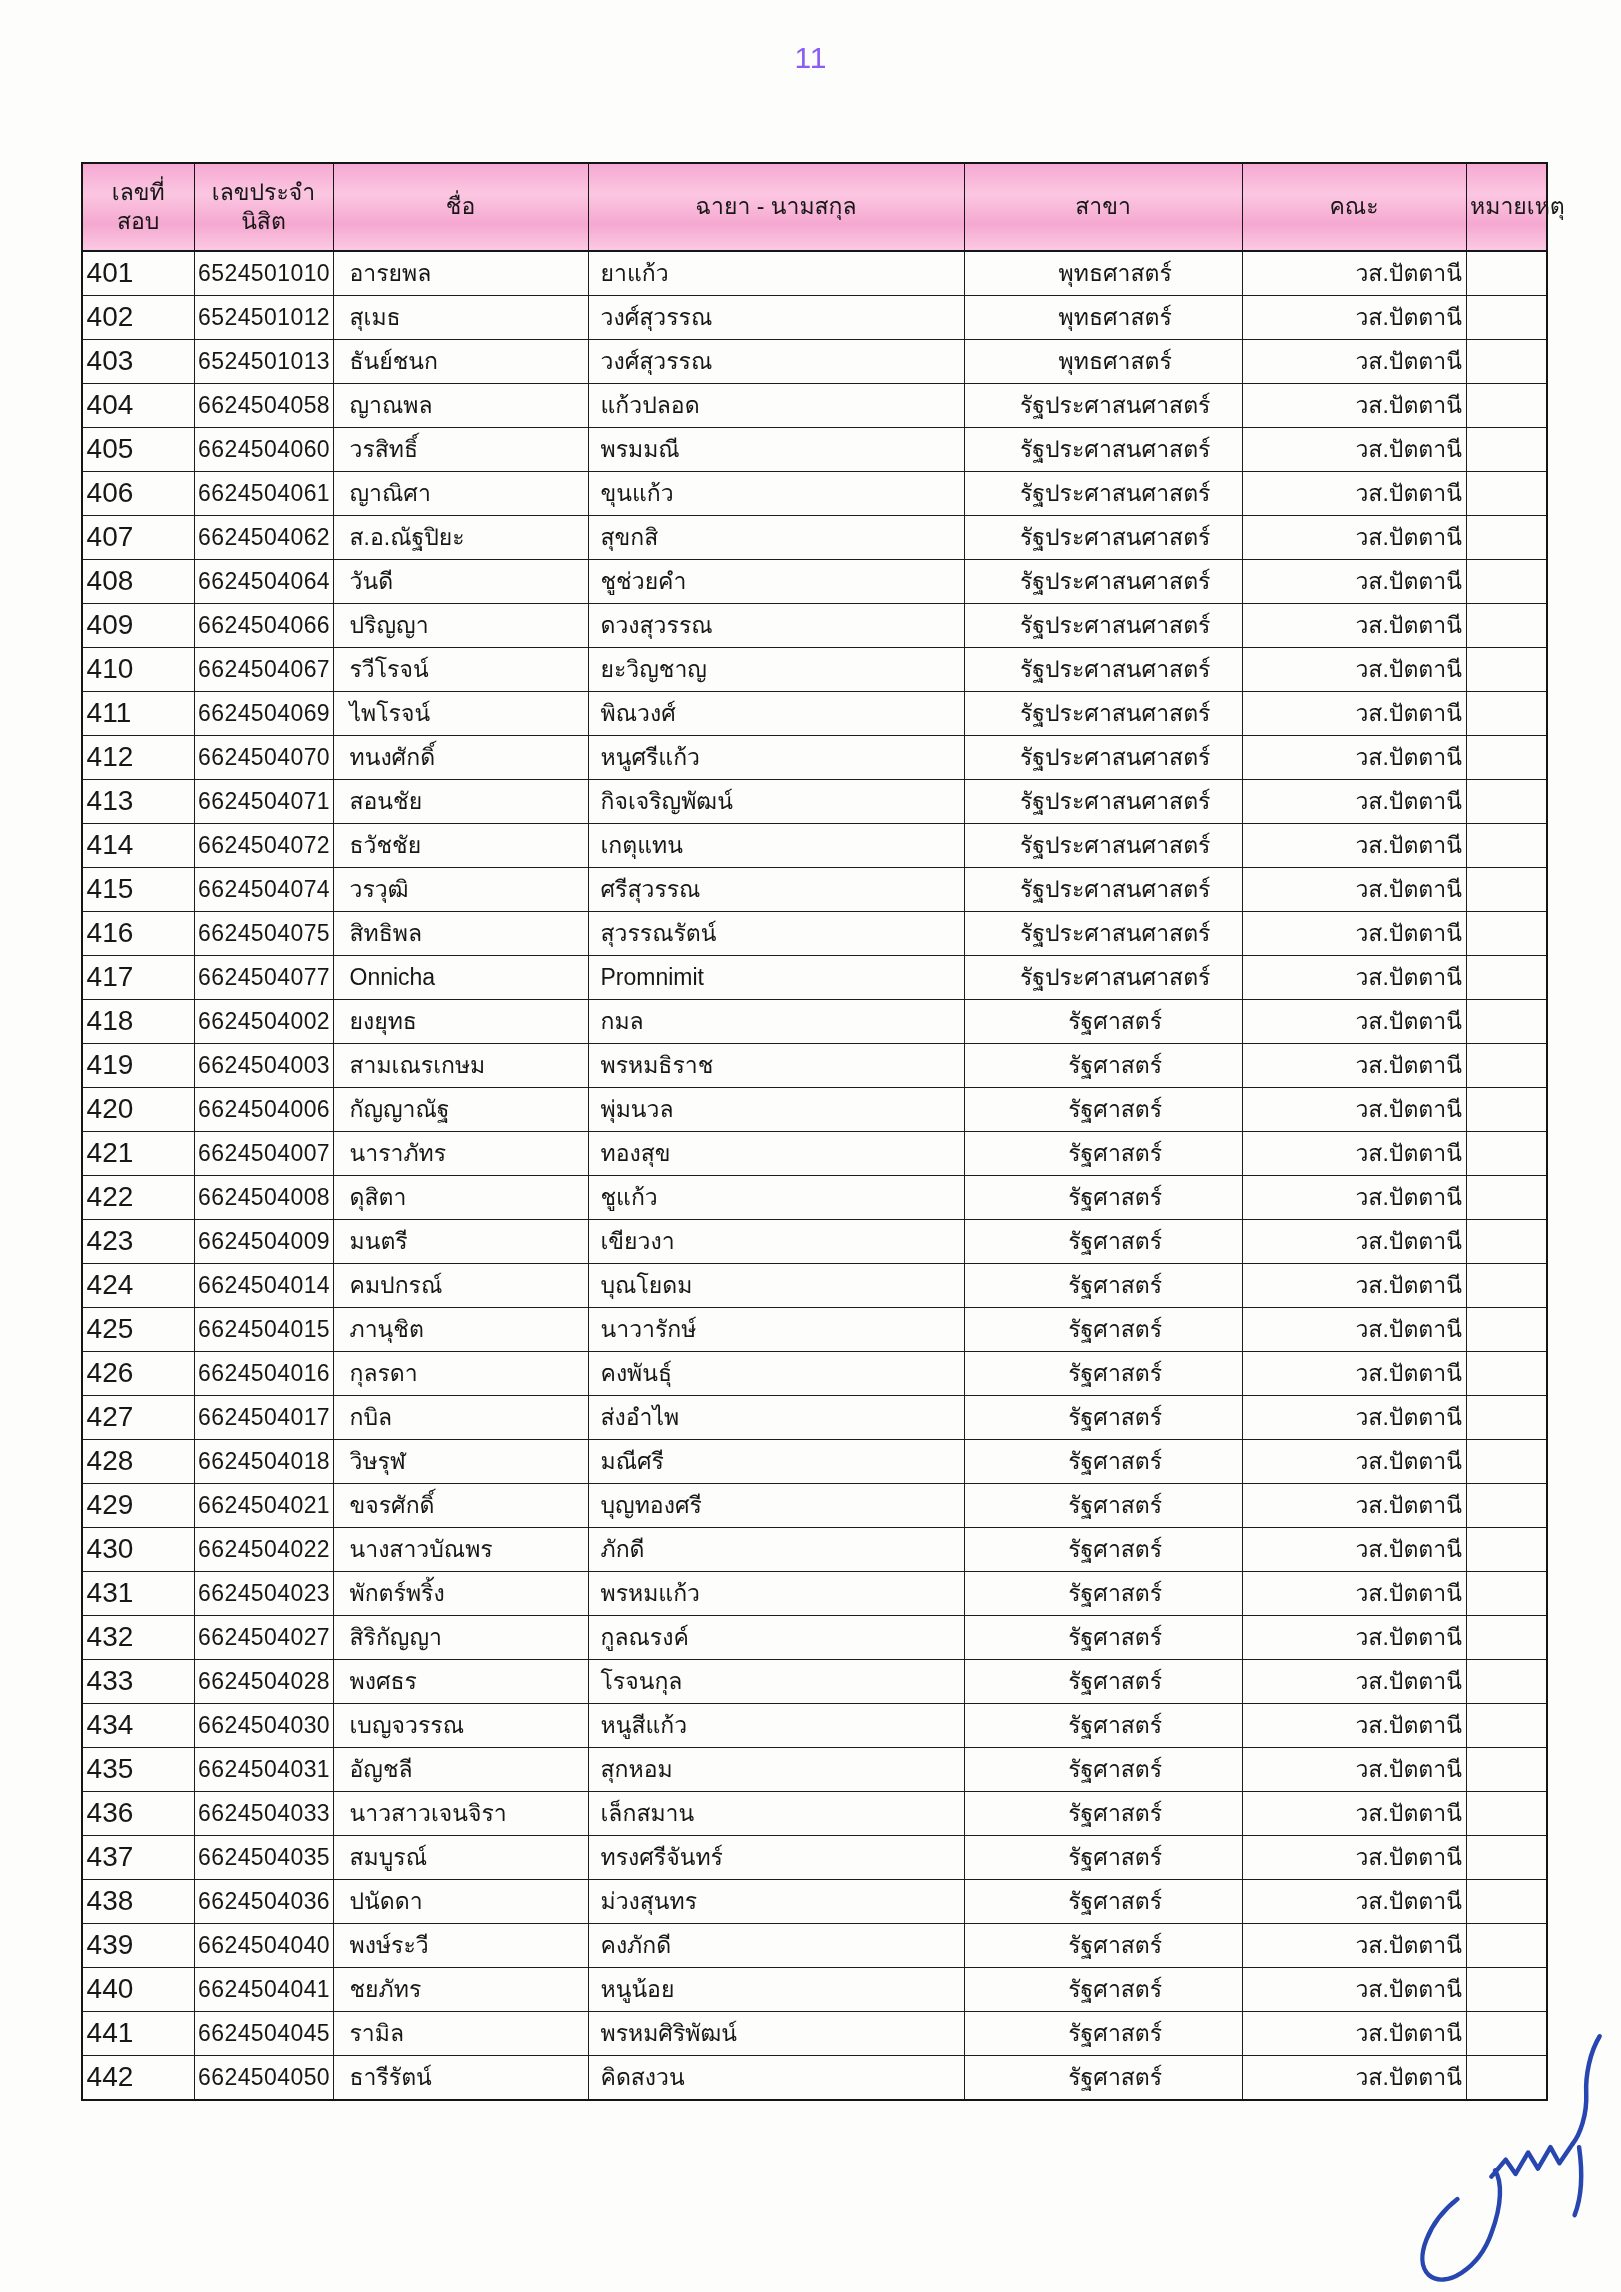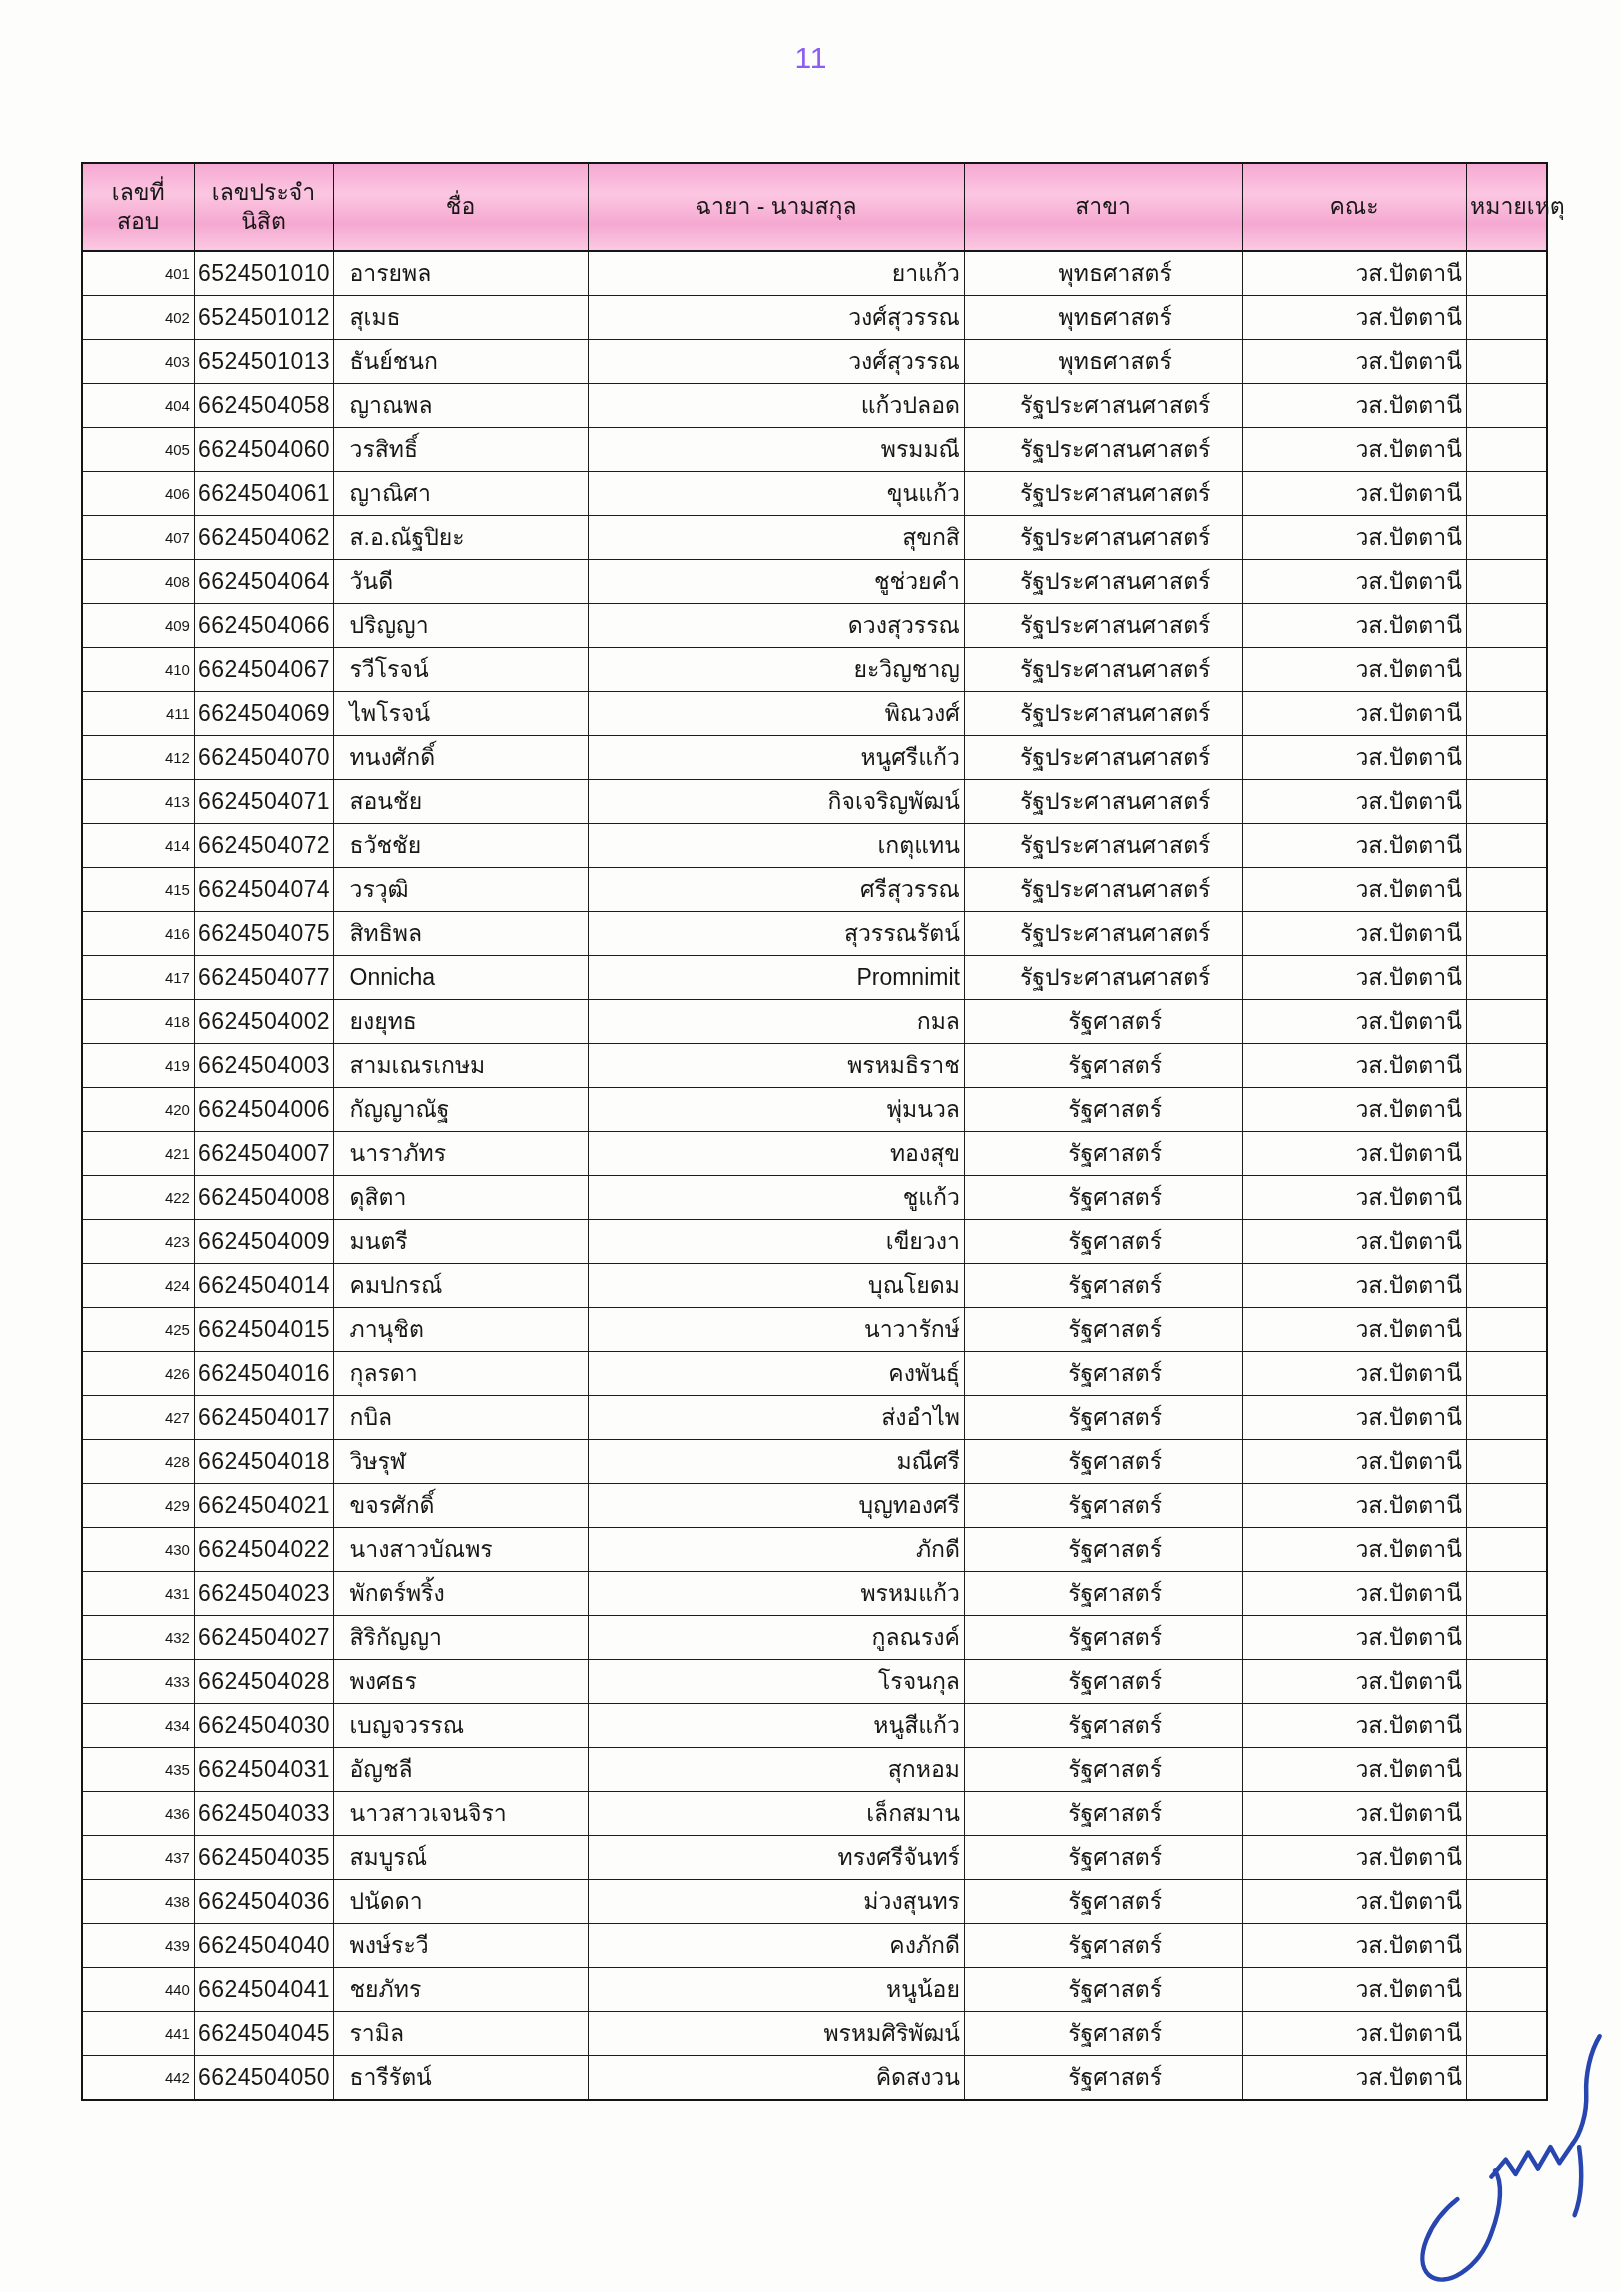--- a/index.html
+++ b/index.html
@@ -35,24 +35,24 @@
   }
   .roster-table td{
     border:1.8px solid #1d1d1d;
     height:43px;
     font-size:23px;
     vertical-align:middle;
     padding:0 3.6px;
     white-space:nowrap;
     overflow:hidden;
   }
-  .roster-table td:nth-child(1){text-align:right;font-size:15px;}
+  .roster-table td:nth-child(1){text-align:left;font-size:28px;}
   .roster-table td:nth-child(2){text-align:right;letter-spacing:0.4px;}
   .roster-table td:nth-child(3){text-align:left;padding-left:16px;margin-left:35px;}
-  .roster-table td:nth-child(4){text-align:right;padding-left:12px;}
+  .roster-table td:nth-child(4){text-align:left;padding-left:12px;}
   .roster-table td:nth-child(5){text-align:center;padding-left:28px;}
   .roster-table td:nth-child(6){text-align:right;}
   .roster-table td:nth-child(7){text-align:center;}
   .signature{
     position:absolute;left:1402px;top:2029px;
     width:220px;height:264px;
     pointer-events:none;
   }
 </style>
 </head>

